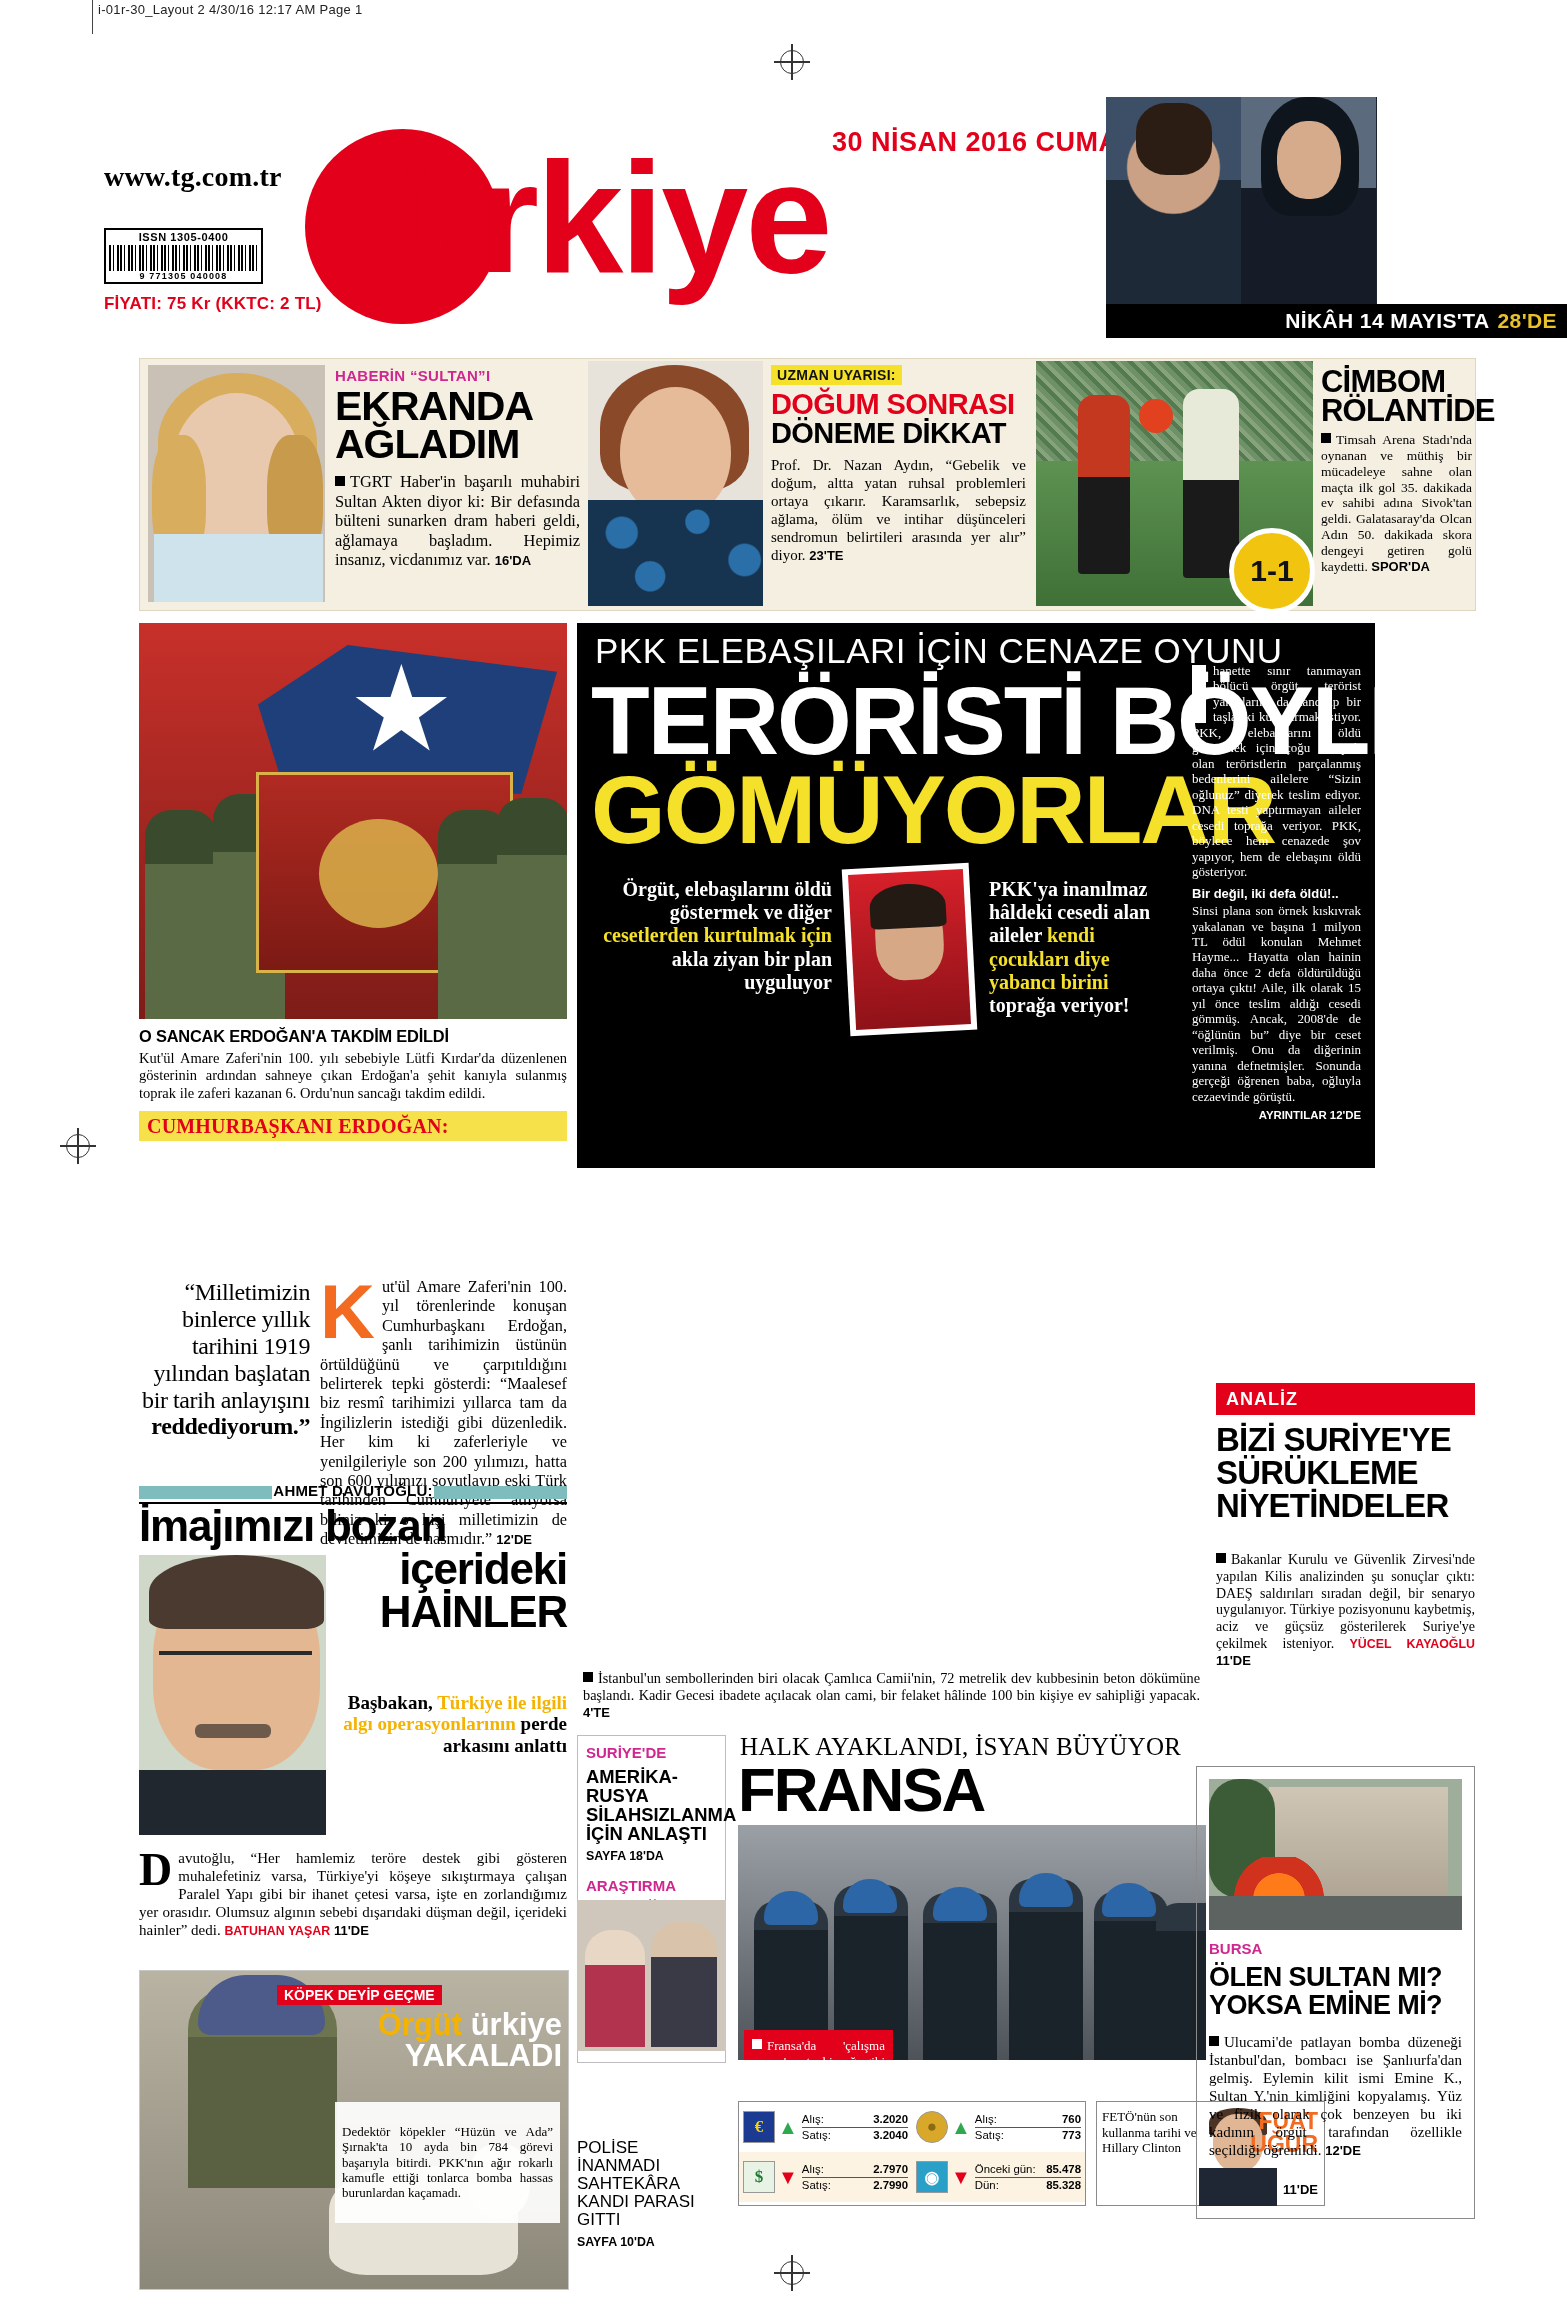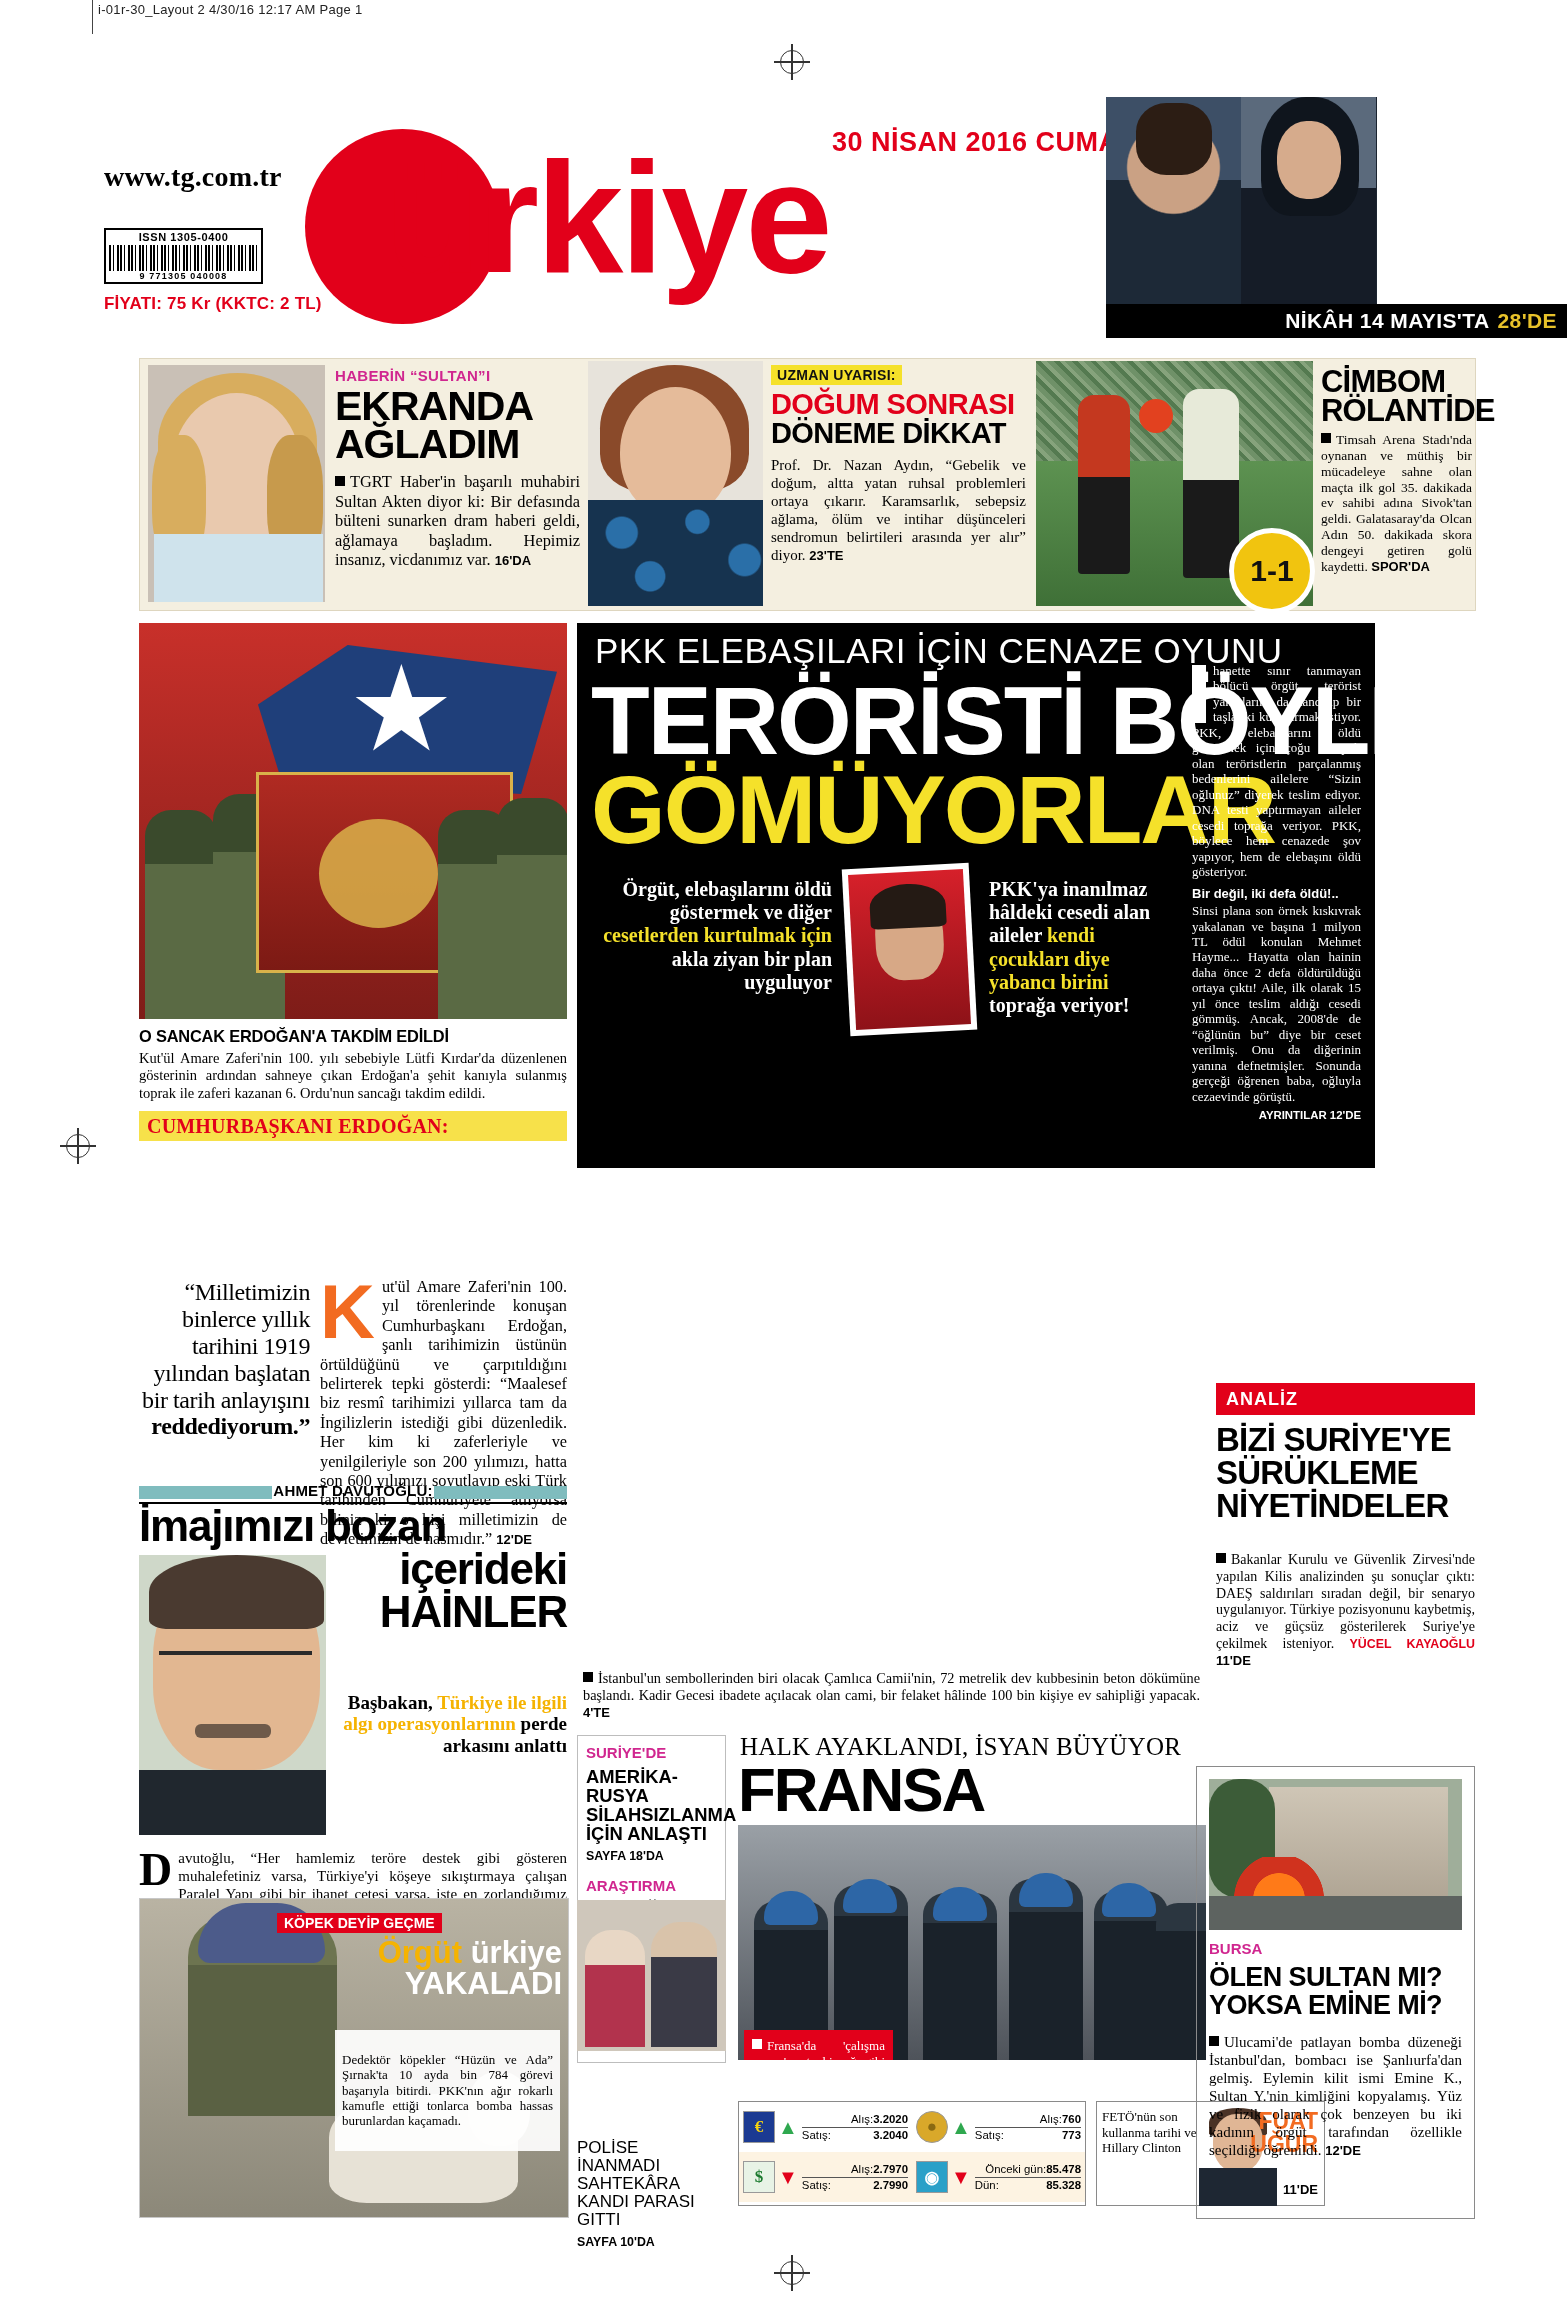--- a/index.html
+++ b/index.html
@@ -124,21 +124,21 @@
   .dav-ph .glass{position:absolute;left:20px;top:96px;width:153px;height:26px;border-top:4px solid #2a2a2a;}
   .dav-ph .mus{position:absolute;left:56px;top:169px;width:76px;height:14px;background:#6e5a4a;border-radius:6px;}
   .dav-ph .suit{position:absolute;left:-6px;top:215px;width:205px;height:70px;background:#20272e;}
   .dav-yellow{position:absolute;left:328px;top:1692px;width:239px;font-family:"Liberation Serif",serif;font-weight:700;font-size:19px;line-height:1.13;text-align:right;}
   .dav-yellow .y{color:#f5b301;}
   .dav-b{position:absolute;left:139px;top:1849px;width:428px;font-size:15px;line-height:1.2;text-align:justify;}
   .dav-b .dc{float:left;font-family:"Liberation Serif",serif;font-weight:700;font-size:46px;line-height:36px;margin:3px 6px -2px 0;}
   .dav-b .cr{color:#e2001a;font-family:"Liberation Sans",sans-serif;font-weight:800;font-size:12.4px;}
 
   
-  .huz{position:absolute;left:139px;top:1898px;width:428px;height:318px;overflow:hidden;border:1px solid #c7c7c7;}
+  .huz{position:absolute;left:139px;top:1970px;width:428px;height:318px;overflow:hidden;border:1px solid #c7c7c7;}
   .huz .img{position:absolute;inset:0;background:linear-gradient(#b9b3a3,#8c8879);}
   .huz .sold{position:absolute;left:48px;top:18px;width:149px;height:199px;background:linear-gradient(#6d7450 0 24%,#5a6143 24% 100%);border-radius:40px 40px 0 0;}
   .huz .helm{position:absolute;left:58px;top:4px;width:127px;height:60px;border-radius:48px 48px 12px 12px;background:#4c5b8a;}
   .huz .dog{position:absolute;left:189px;top:195px;width:189px;height:109px;border-radius:40% 40% 20% 20%;background:#e7e2d6;}
   .huz .dog:after{content:"";position:absolute;left:139px;top:-22px;width:62px;height:74px;border-radius:44%;background:#efeade;}
   .huz .kk{position:absolute;left:137px;top:14px;background:#e2001a;color:#fff;font-family:"Liberation Sans",sans-serif;font-weight:800;font-size:14px;padding:2px 7px;}
   .huz h3{position:absolute;left:137px;top:38px;margin:0;width:285px;font-family:"Liberation Sans",sans-serif;font-weight:800;font-size:31px;line-height:1.0;color:#fff;text-align:right;}
   .huz h3 .y{color:#f5b301;}
   .huz .cap{position:absolute;left:195px;top:131px;width:225px;background:rgba(255,255,255,.92);padding:22px 7px;font-size:13px;line-height:1.18;text-align:justify;box-sizing:border-box;}
 
@@ -211,21 +211,21 @@
   .tick .cell{display:flex;align-items:center;width:174px;box-sizing:border-box;padding:2px 4px;}
   .tick .ic{width:30px;height:30px;border:1px solid #999;margin-right:3px;flex:none;display:flex;align-items:center;justify-content:center;font-size:17px;font-weight:800;}
   .tick .ic.eu{background:#1b3a92;color:#f5d311;}
   .tick .ic.us{background:#e8f3e6;color:#1c7a2f;}
   .tick .ic.au{background:#d9a82a;color:#8a6a12;border-radius:50%;}
   .tick .ic.bo{background:#2aa0c8;color:#fff;}
   .tick .ar{font-size:20px;font-weight:800;margin-right:4px;}
   .tick .up{color:#2fa84f;} .tick .dn{color:#e2001a;}
   .tick .vals{flex:1;font-family:"Liberation Sans",sans-serif;font-size:11.4px;}
   .tick .vals div{display:flex;justify-content:space-between;line-height:15px;}
-  .tick .vals div:first-child{border-bottom:1px solid #555;justify-content:flex-end;}
+  .tick .vals div:first-child{border-bottom:1px solid #555;}
   .tick .vals b{font-weight:800;}
 
   .fuat{position:absolute;left:1096px;top:2101px;width:229px;height:105px;border:1px solid #8a8a8a;box-sizing:border-box;background:#fff;display:flex;}
   .fuat .t{width:103px;padding:7px 5px;font-size:13px;line-height:1.2;}
   .fuat .ph{position:absolute;left:100px;top:4px;width:80px;height:100px;overflow:hidden;}
   .fuat .ph .f{position:absolute;left:16px;top:8px;width:50px;height:58px;border-radius:46%;background:#e0b695;}
   .fuat .ph .h{position:absolute;left:12px;top:2px;width:58px;height:28px;border-radius:50% 50% 10% 10%;background:#4b3326;}
   .fuat .ph .s{position:absolute;left:2px;top:62px;width:78px;height:42px;background:#1e2733;}
   .fuat .nm{position:absolute;right:6px;top:8px;text-align:right;font-family:"Liberation Sans",sans-serif;font-weight:800;font-size:23px;line-height:23px;color:#f26b21;}
   .fuat .pg3{position:absolute;right:6px;bottom:8px;font-family:"Liberation Sans",sans-serif;font-weight:800;font-size:13px;}

